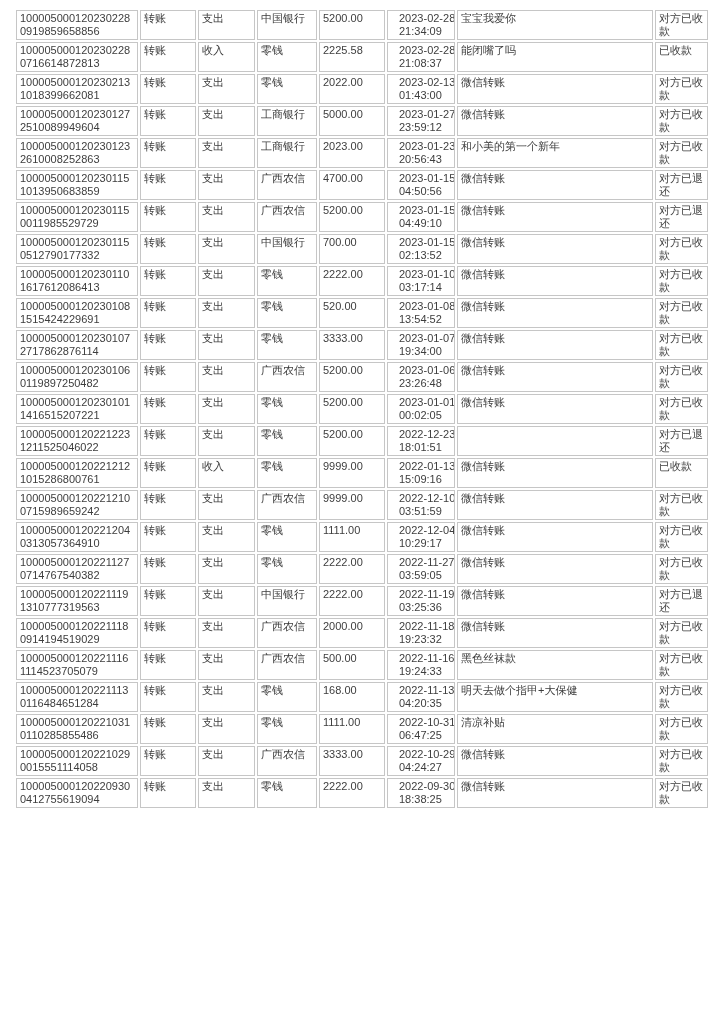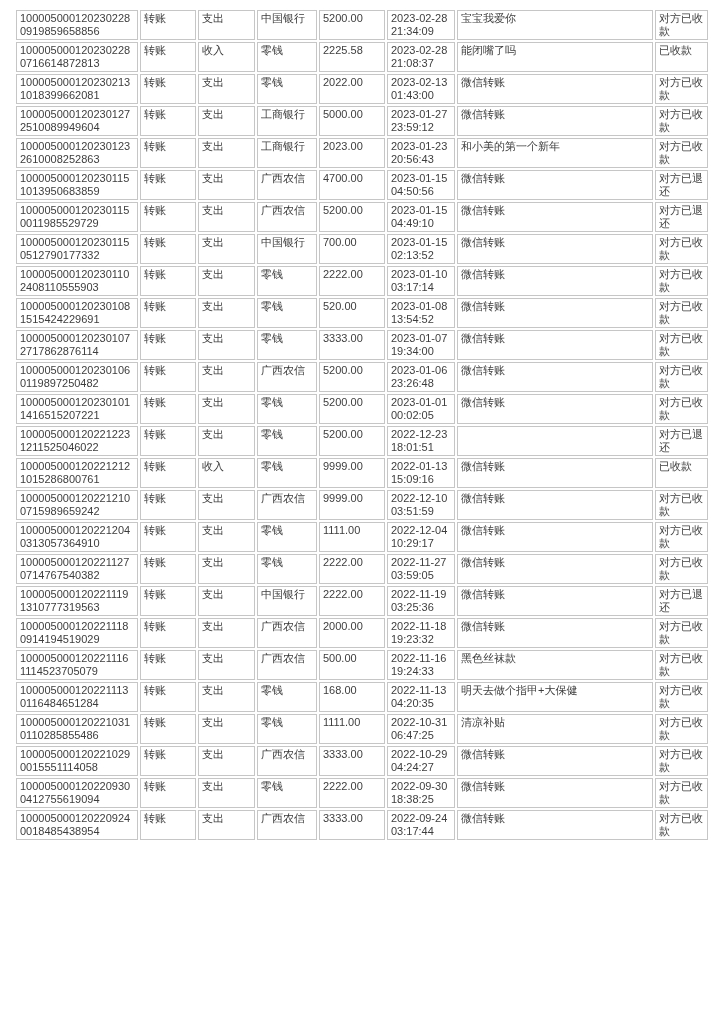--- a/index.html
+++ b/index.html
@@ -6,21 +6,21 @@
     margin: 0;
     padding: 0;
     background: #ffffff;
     width: 725px;
     height: 1024px;
     font-family: "Liberation Sans", "DejaVu Sans", sans-serif;
   }
   .page {
     position: relative;
     width: 725px;
-    height: 1024px;
+    height: 808px;
     background: #ffffff;
     overflow: hidden;
   }
   table.records {
     position: absolute;
     left: 14px;
     top: 8px;
     width: 696px;
     table-layout: fixed;
     border-collapse: separate;
@@ -32,21 +32,21 @@
   table.records td {
     border: 1px solid #c6c6c6;
     padding: 1px 3px;
     vertical-align: top;
     box-sizing: border-box;
     overflow: hidden;
     word-break: break-all;
   }
   td.cell-id { letter-spacing: 0; }
   td.cell-id div { white-space: nowrap; }
-  td.cell-date div { white-space: nowrap; }
+  td.cell-date div { white-space: nowrap; margin-left: 8px; }
 </style>
 </head>
 <body>
 
 <div class="page">
   <table class="records">
     <colgroup>
       <col style="width:122px">
       <col style="width:56px">
       <col style="width:57px">
@@ -191,21 +191,21 @@
       <div>02:13:52</div>
     </td>
     <td>微信转账</td>
     <td>对方已收款</td>
   </tr>
 
 
   <tr>
     <td class="cell-id">
       <div>100005000120230110</div>
-      <div>2408110555903</div>
+      <div>1617612086413</div>
     </td>
     <td>转账</td>
     <td>支出</td>
     <td>零钱</td>
     <td>2222.00</td>
     <td class="cell-date">
       <div>2023-01-10</div>
       <div>03:17:14</div>
     </td>
     <td>微信转账</td>

